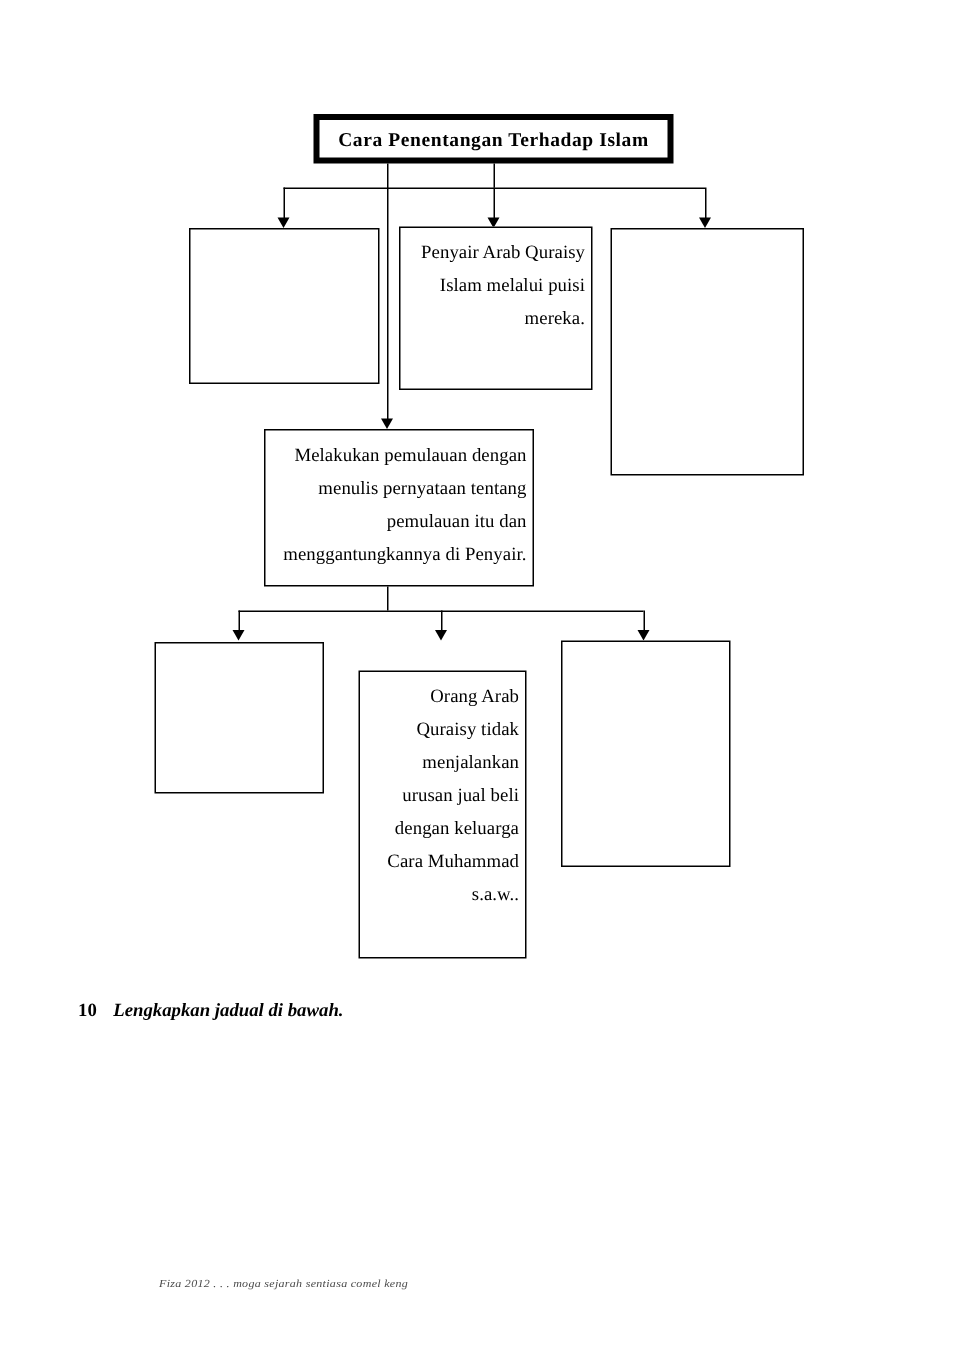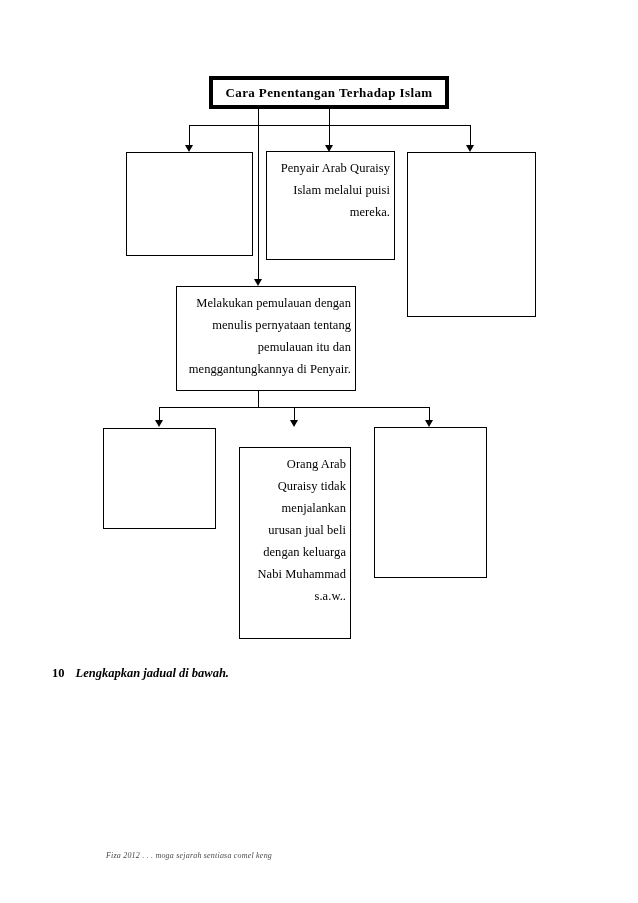--- a/index.html
+++ b/index.html
@@ -165,21 +165,21 @@
     <div class="box-text"></div>
   </div>
 
   <div class="box" style="left:239px; top:427px; width:112px; height:192px;margin-top:20px;">
     <div class="box-text">
       <div>Orang Arab</div>
       <div>Quraisy tidak</div>
       <div>menjalankan</div>
       <div>urusan jual beli</div>
       <div>dengan keluarga</div>
-      <div>Nabi Muhammad</div>
+      <div>Cara Muhammad</div>
       <div>s.a.w..</div>
     </div>
   </div>
 
   <div class="box" style="left:374px; top:427px; width:113px; height:151px;">
     <div class="box-text"></div>
   </div>
 
   <div class="question-line" style="left:52px; top:666px;">
     <span class="q-num">10</span><span>Lengkapkan jadual di bawah.</span>

